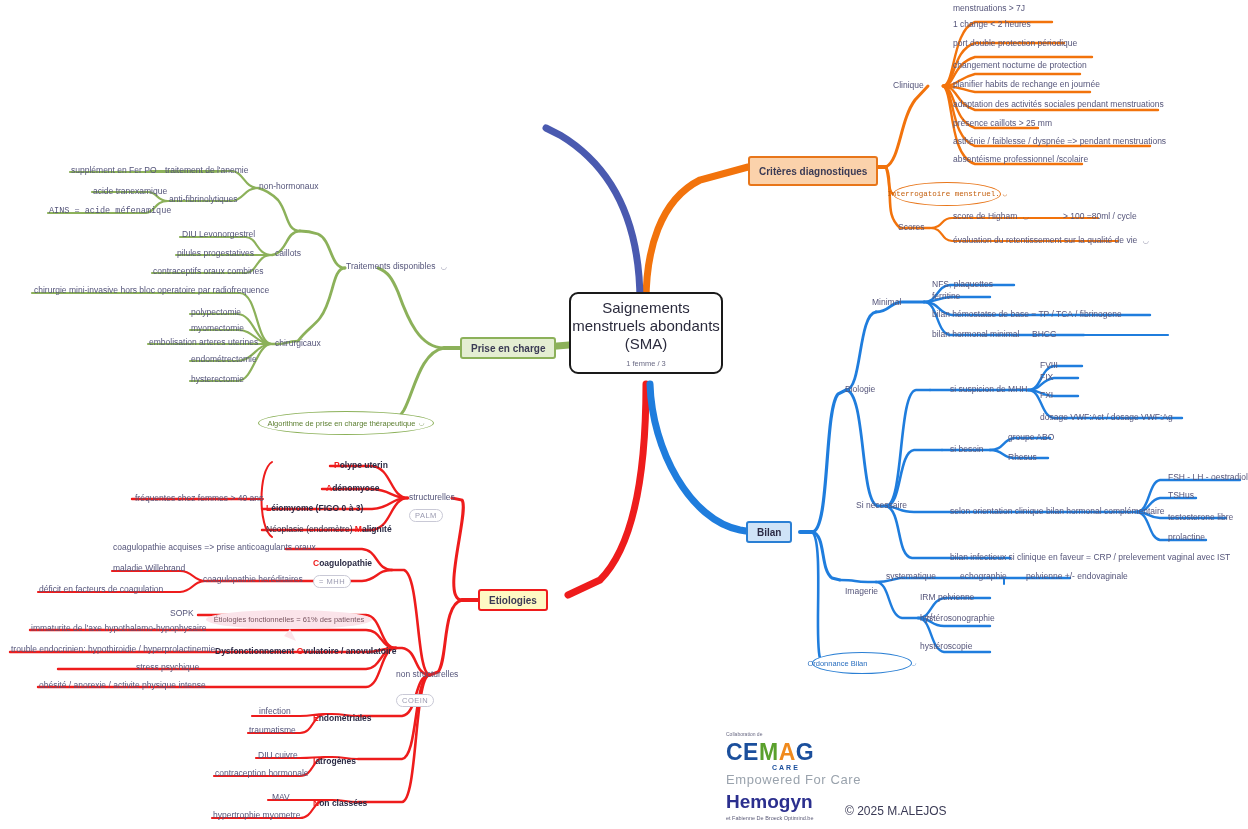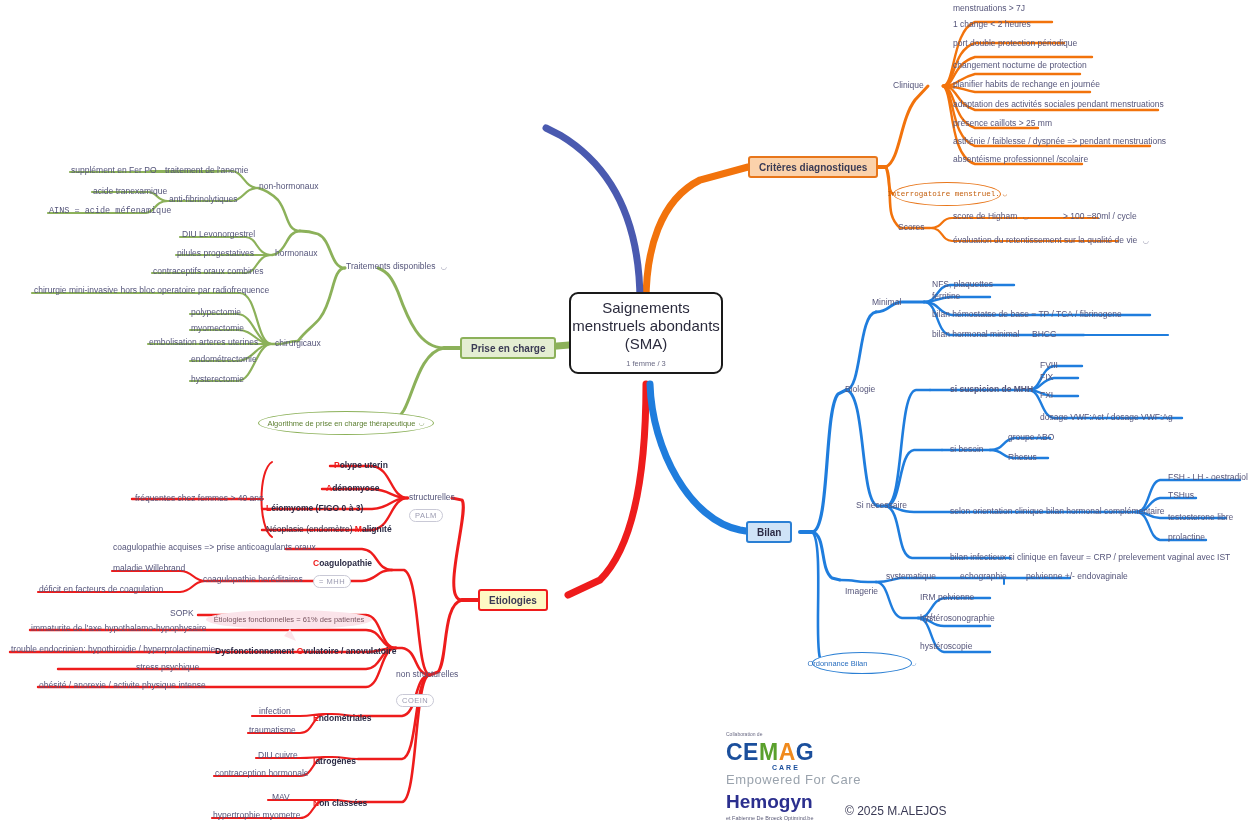--- a/index.html
+++ b/index.html
@@ -11,21 +11,21 @@
   .node{position:absolute;border-radius:3px;border:2px solid #333;background:#fff;
         box-sizing:border-box;}
   
   #central{left:569px;top:292px;width:154px;height:82px;border:2.5px solid #1a1a1a;border-radius:9px;
            display:flex;flex-direction:column;align-items:center;justify-content:center;}
   #central .t{font-size:15px;line-height:18px;text-align:center;color:#2b2b3d;}
   #central .s{font-size:7.5px;margin-top:6px;color:#6b6b85;}
   
   .chip{position:absolute;border-radius:3px;box-sizing:border-box;display:flex;
         align-items:center;justify-content:center;font-size:10px;font-weight:bold;padding:0 9px;}
-  #chip-crit{left:748px;top:156px;height:22px;background:#fbd2ab;border:2px solid #e8761a;color:#3b3b55;}
+  #chip-crit{left:748px;top:156px;height:30px;background:#fbd2ab;border:2px solid #e8761a;color:#3b3b55;}
   #chip-bilan{left:746px;top:521px;height:22px;background:#cfe3f7;border:2px solid #2a7fd4;color:#2b2b45;}
   #chip-prise{left:460px;top:337px;height:22px;background:#e4eed2;border:2px solid #8cb15a;color:#3b3b55;}
   #chip-etio{left:478px;top:589px;height:22px;background:#fef9c3;border:2px solid #ee1c1c;color:#3b3b55;}
   
   .pill{position:absolute;border-radius:50%;box-sizing:border-box;display:flex;align-items:center;
         justify-content:center;font-size:8.5px;white-space:nowrap;background:#fff;}
   #pill-ref{left:378px;top:109px;width:168px;height:34px;border:1.6px solid #4a5ab0;color:#3f4a92;font-size:9.5px;}
   #pill-interro{left:893px;top:182px;width:108px;height:24px;border:1.4px solid #e8761a;color:#c4600f;font-size:7.5px;font-family:Liberation Mono, monospace;}
   #pill-algo{left:258px;top:411px;width:176px;height:24px;border:1.4px solid #8cb15a;color:#5e8033;font-size:7.5px;}
   #pill-ordo{left:812px;top:652px;width:100px;height:22px;border:1.4px solid #2a7fd4;color:#2a6fbf;font-size:7.5px;gap:40px;}
@@ -266,21 +266,21 @@
   <div class="lbl" style="left:346px;top:261px;">
     <span>Traitements disponibles</span>
     <span class="extlink">◡</span>
   </div>
   <div class="lbl" style="left:259px;top:181px;">non-hormonaux</div>
   <div class="lbl" style="left:165px;top:165px;">traitement de l'anemie</div>
   <div class="lbl" style="left:71px;top:165px;">supplément en Fer PO</div>
   <div class="lbl" style="left:169px;top:194px;">anti-fibrinolytiques</div>
   <div class="lbl" style="left:93px;top:186px;">acide tranexamique</div>
   <div class="lbl" style="left:49px;top:206px;font-family:Liberation Mono, monospace;">AINS = acide méfenamique</div>
-  <div class="lbl" style="left:275px;top:248px;">hormonaux</div>
+  <div class="lbl" style="left:275px;top:248px;">caillots</div>
   <div class="lbl" style="left:182px;top:229px;">DIU Levonorgestrel</div>
   <div class="lbl" style="left:177px;top:248px;">pilules progestatives</div>
   <div class="lbl" style="left:153px;top:266px;">contraceptifs oraux combines</div>
   <div class="lbl" style="left:275px;top:338px;">chirurgicaux</div>
   <div class="lbl" style="left:34px;top:285px;">chirurgie mini-invasive hors bloc operatoire par radiofrequence</div>
   <div class="lbl" style="left:191px;top:307px;">polypectomie</div>
   <div class="lbl" style="left:191px;top:323px;">myomectomie</div>
   <div class="lbl" style="left:149px;top:337px;">embolisation arteres uterines</div>
   <div class="lbl" style="left:191px;top:354px;">endométrectomie</div>
   <div class="lbl" style="left:191px;top:374px;">hysterectomie</div>
@@ -345,21 +345,21 @@
 
   <div class="lbl" style="left:845px;top:384px;">Biologie</div>
   <div class="lbl" style="left:872px;top:297px;">Minimal</div>
   <div class="lbl" style="left:932px;top:279px;">NFS, plaquettes</div>
   <div class="lbl" style="left:932px;top:291px;">ferritine</div>
   <div class="lbl" style="left:932px;top:309px;">bilan hémostatse de base = TP / TCA / fibrinogene</div>
   <div class="lbl" style="left:932px;top:329px;">bilan hormonal minimal</div>
   <div class="lbl" style="left:1032px;top:329px;">BHCG</div>
 
   <div class="lbl" style="left:856px;top:500px;">Si nécessaire</div>
-  <div class="lbl" style="left:950px;top:384px;font-weight:bold;">si suspicion de MHH</div>
+  <div class="lbl" style="left:950px;top:384px;">si suspicion de MHH</div>
   <div class="lbl" style="left:1040px;top:360px;">FVIII</div>
   <div class="lbl" style="left:1040px;top:372px;">FIX</div>
   <div class="lbl" style="left:1040px;top:390px;">FXI</div>
   <div class="lbl" style="left:1040px;top:412px;">dosage VWF:Act / dosage VWF:Ag</div>
 
   <div class="lbl" style="left:950px;top:444px;">si besoin</div>
   <div class="lbl" style="left:1008px;top:432px;">groupe ABO</div>
   <div class="lbl" style="left:1008px;top:452px;">Rhesus</div>
 
   <div class="lbl" style="left:950px;top:506px;">selon orientation clinique bilan hormonal complémentaire</div>

